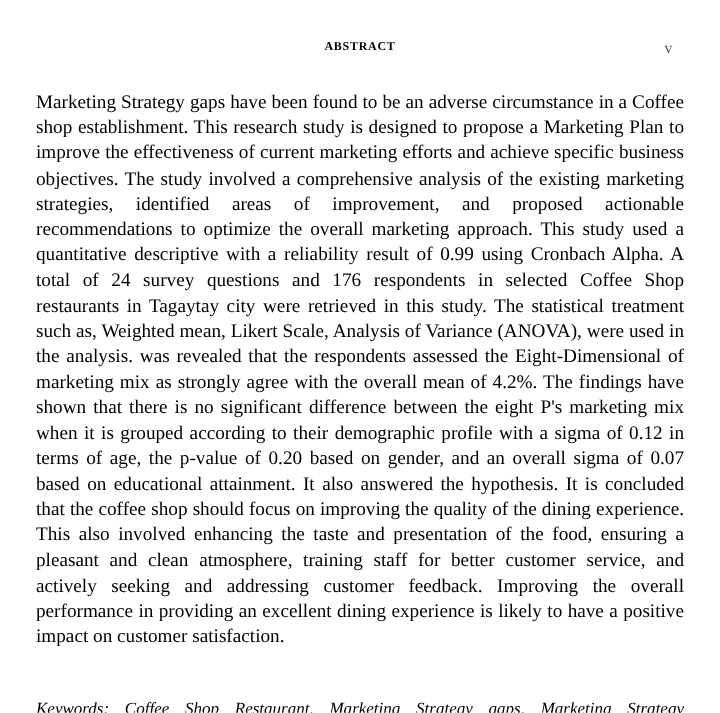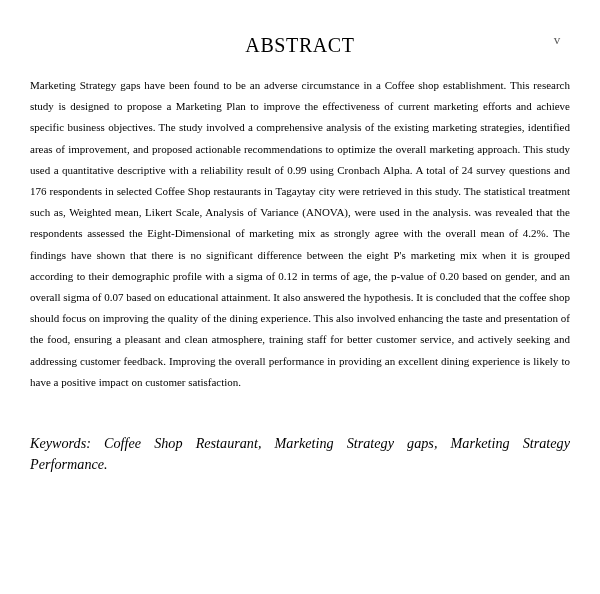--- a/index.html
+++ b/index.html
@@ -29,29 +29,29 @@
     width: 14px;
     height: 12px;
     color: #5a5a5a;
     font-size: 13px;
     line-height: 12px;
     text-align: center;
     overflow: hidden;
   }
   .title {
     text-align: center;
-    font-size: 20px;
-    font-weight: normal;
+    font-size: 10px;
+    font-weight: bold;
     letter-spacing: 0.6px;
     margin: 34px 0 0 0;
     font-family: "Liberation Serif", "DejaVu Serif", serif;
   }
   .abstract-body {
-    margin-top: 18px;
-    font-size: 11px;
+    margin-top: 30px;
+    font-size: 16px;
     line-height: 21.2px;
     text-align: justify;
     text-justify: inter-word;
     hyphens: none;
   }
   .keywords {
     margin-top: 40px;
     font-size: 14.2px;
     line-height: 21.2px;
     font-style: italic;

